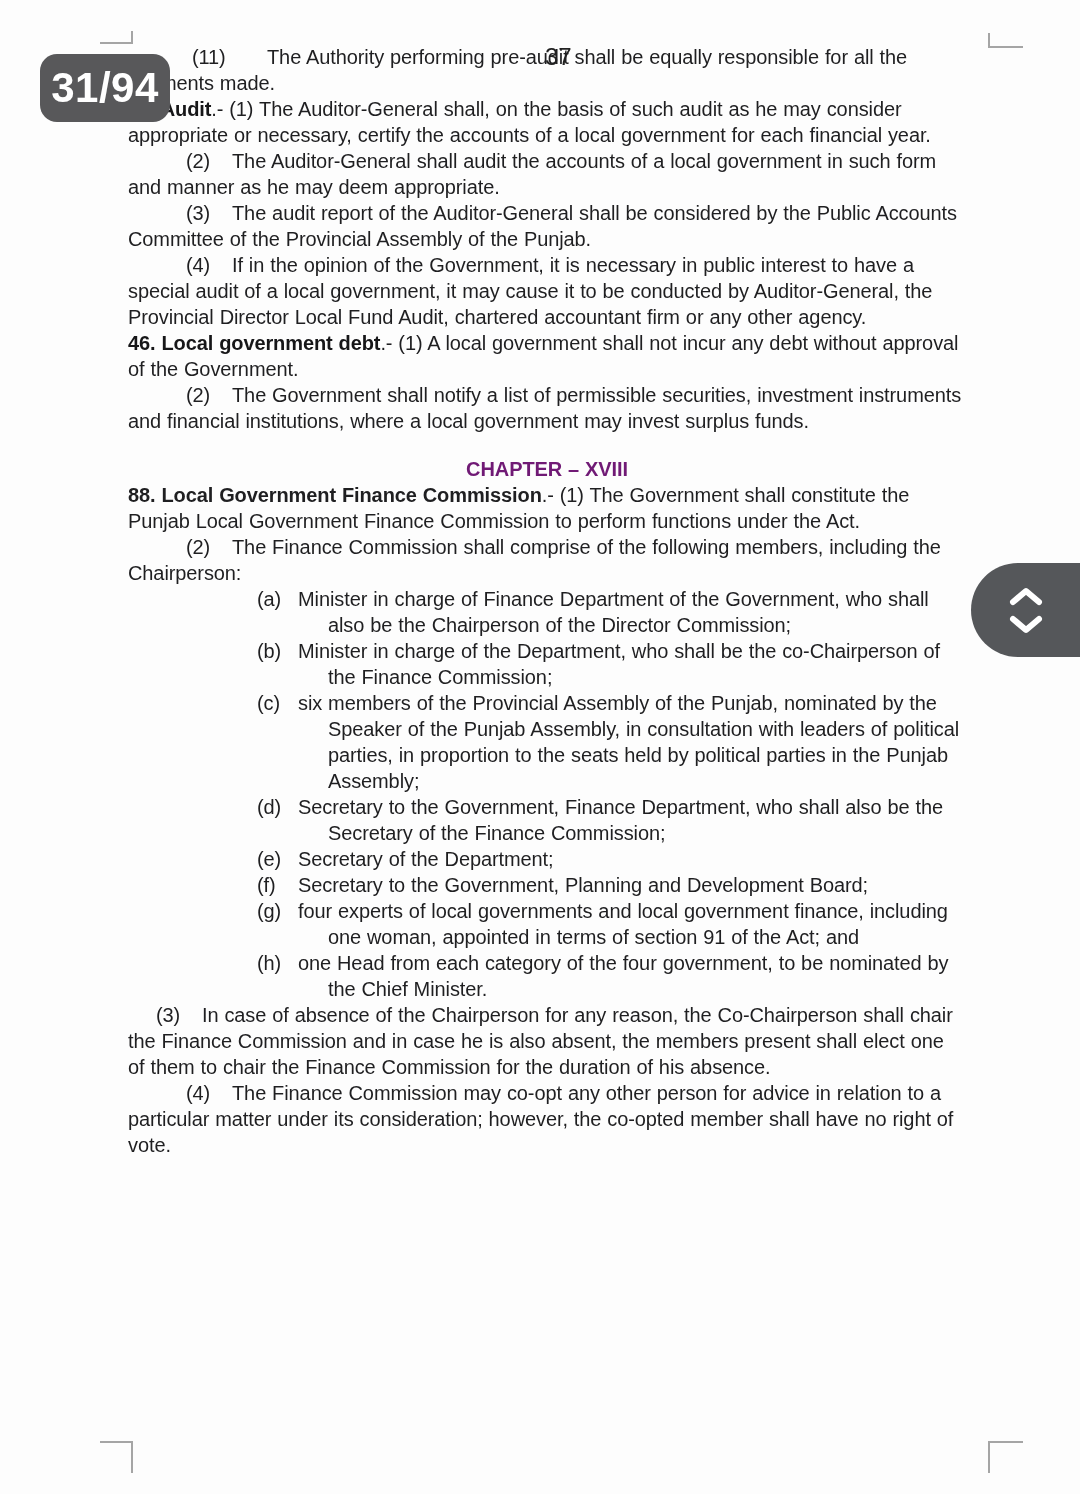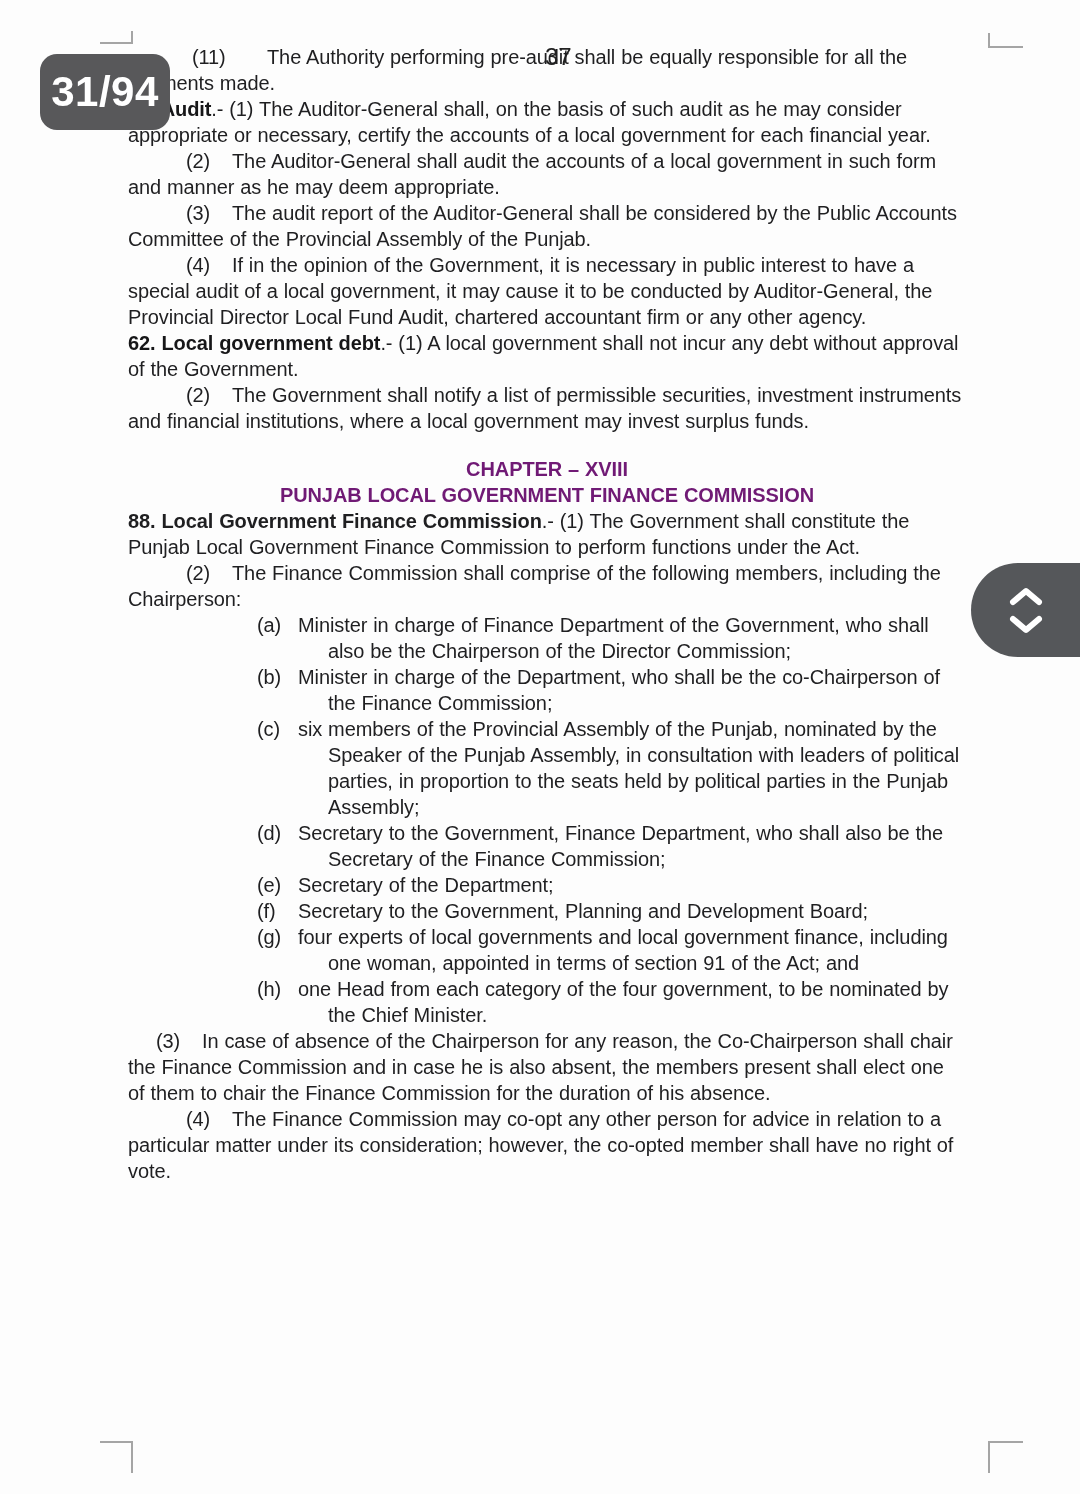--- a/index.html
+++ b/index.html
@@ -41,21 +41,21 @@
   .scan-pagenum{
     position:absolute;
     left:545px;top:44px;
     font-size:24px;line-height:26px;
     color:#222;
   }
   
   .page-badge{
     position:absolute;
     left:40px;top:54px;
-    width:130px;height:76px;
+    width:130px;height:68px;
     background:#58585a;
     border-radius:17px;
     display:flex;align-items:center;justify-content:center;
     color:#ffffff;
     font-size:42px;font-weight:bold;
     letter-spacing:0.5px;
     z-index:5;
   }
   
   .scroll-pill{
@@ -113,27 +113,26 @@
 
     <p class="sec"><b>86. Audit</b><span>.- (1) The Auditor-General shall, on the basis of such audit as he may consider appropriate or necessary, certify the accounts of a local government for each financial year.</span></p>
 
     <p class="para"><span class="pnum">(2)</span><span>The Auditor-General shall audit the accounts of a local government in such form and manner as he may deem appropriate.</span></p>
 
     <p class="para"><span class="pnum">(3)</span><span>The audit report of the Auditor-General shall be considered by the Public Accounts Committee of the Provincial Assembly of the Punjab.</span></p>
 
     <p class="para"><span class="pnum">(4)</span><span>If in the opinion of the Government, it is necessary in public interest to have a special audit of a local government, it may cause it to be conducted by Auditor-General, the Provincial Director Local Fund Audit, chartered accountant firm or any other agency.</span></p>
 
 
-    <p class="sec"><b>62. Local government debt</b><span>.- (1) A local government shall not incur any debt without approval of the Government.</span></p>
+    <p class="sec"><b>46. Local government debt</b><span>.- (1) A local government shall not incur any debt without approval of the Government.</span></p>
 
     <p class="para"><span class="pnum">(2)</span><span>The Government shall notify a list of permissible securities, investment instruments and financial institutions, where a local government may invest surplus funds.</span></p>
 
     <div class="chapter-block">
       <p>CHAPTER – XVIII</p>
-      <p>PUNJAB LOCAL GOVERNMENT FINANCE COMMISSION</p>
     </div>
 
     <p><b>88. Local Government Finance Commission</b><span>.- (1) The Government shall constitute the Punjab Local Government Finance Commission to perform functions under the Act.</span></p>
 
     <p class="para"><span class="pnum">(2)</span><span>The Finance Commission shall comprise of the following members, including the Chairperson:</span></p>
 
     <div class="members">
       <p class="li"><span class="mlabel">(a)</span><span>Minister in charge of Finance Department of the Government, who shall also be the Chairperson of the Director Commission;</span></p>
       <p class="li"><span class="mlabel">(b)</span><span>Minister in charge of the Department, who shall be the co-Chairperson of the Finance Commission;</span></p>
       <p class="li"><span class="mlabel">(c)</span><span>six members of the Provincial Assembly of the Punjab, nominated by the Speaker of the Punjab Assembly, in consultation with leaders of political parties, in proportion to the seats held by political parties in the Punjab Assembly;</span></p>

